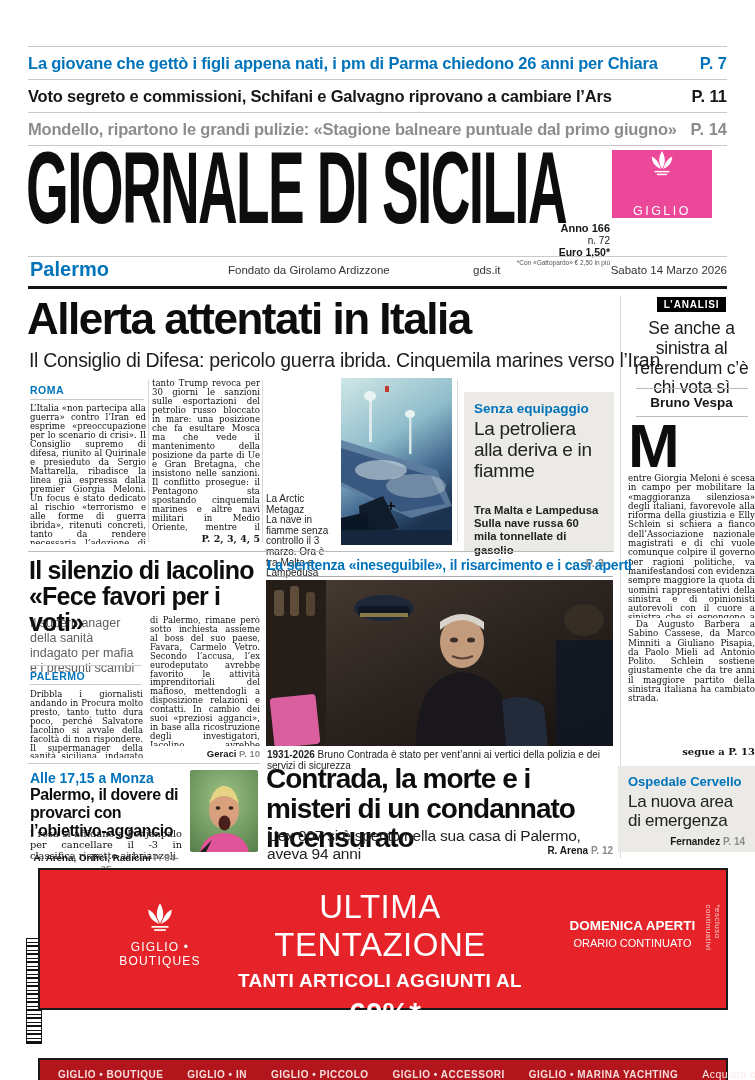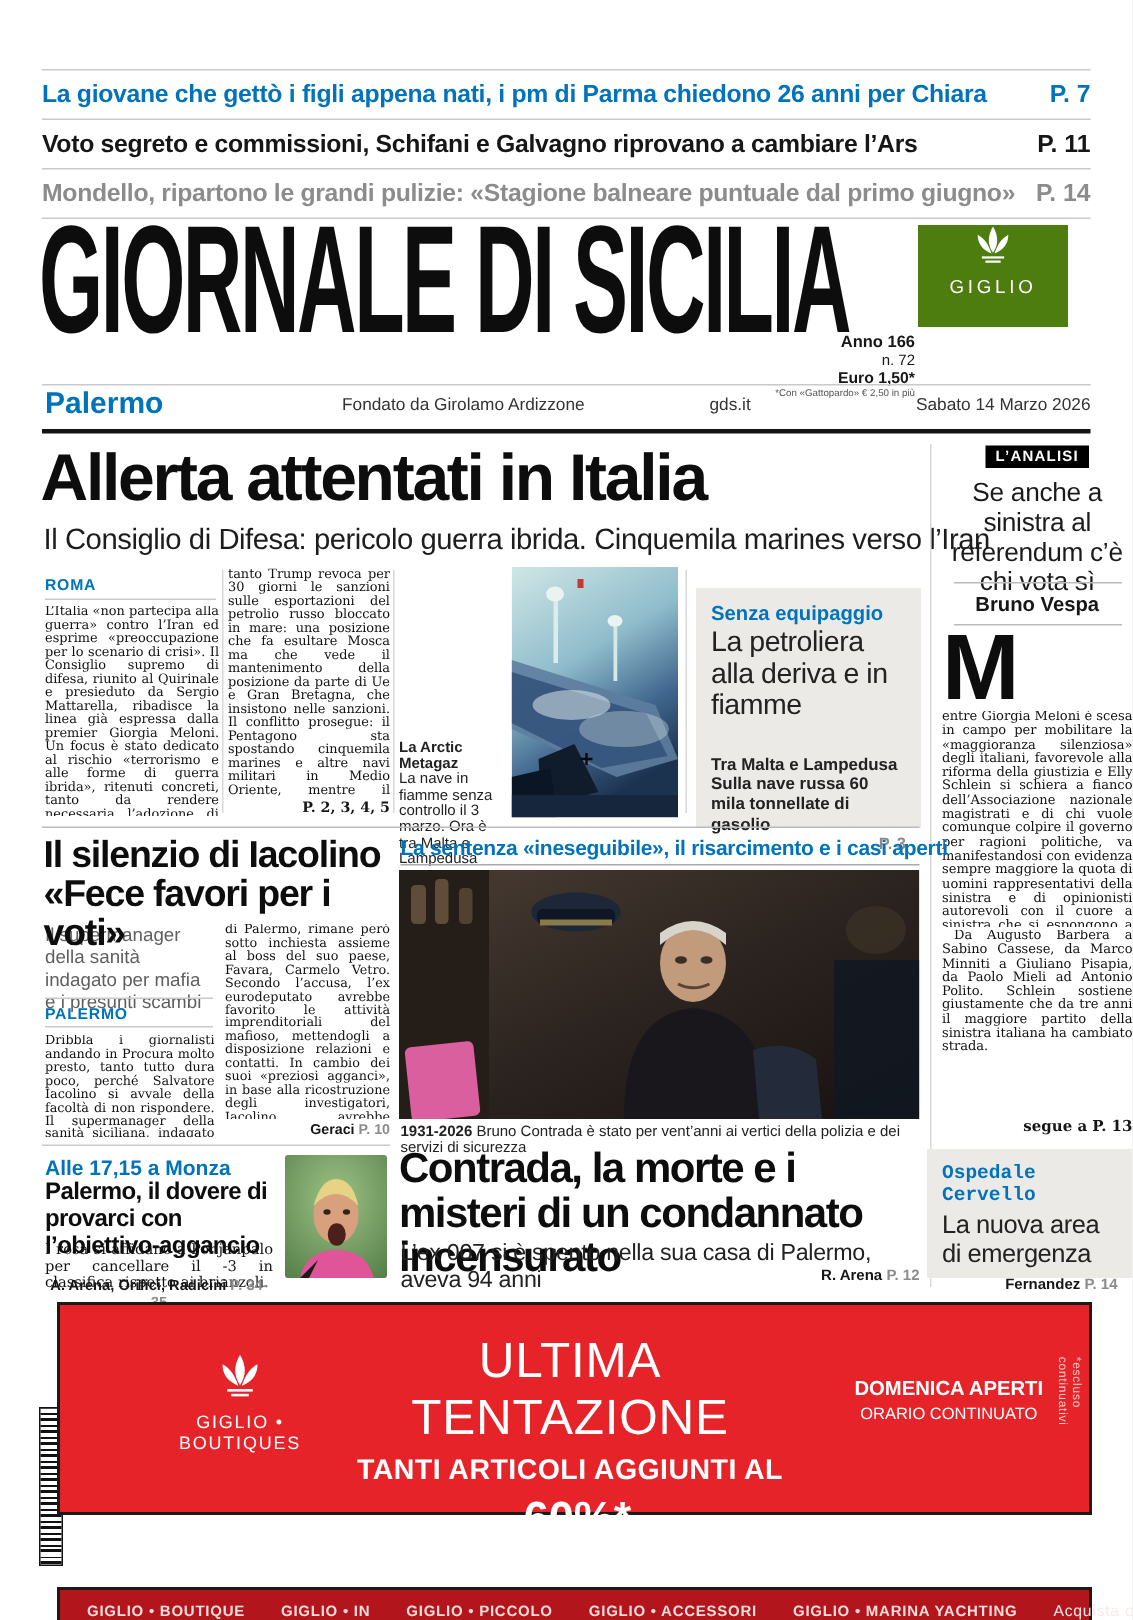--- a/index.html
+++ b/index.html
@@ -18,22 +18,22 @@
   .teaser .t-text { font-size:16.5px; font-weight:bold; letter-spacing:-0.2px; }
   .teaser .t-page { margin-left:auto; font-size:16.5px; font-weight:bold; }
   .blue { color:#0073bb; }
   .gray { color:#8c8c8c; }
   .masthead-title {
     position:absolute; left:26px; top:146px; font-weight:bold; font-size:100px;
     line-height:0.8; letter-spacing:-3px; white-space:nowrap;
     transform:scale(0.55,1.02); transform-origin:top left; color:#0d0d0d;
   }
   .logo-box { position:absolute; left:612px; top:150px; width:100px; height:68px;
-    background:#4d7c0f; display:flex; flex-direction:column; align-items:center;
-    justify-content:flex-start; gap:8px; }
+    background:#ec4899; display:flex; flex-direction:column; align-items:center;
+    justify-content:space-between; gap:8px; }
   .logo-box .logo-word { color:#fff; font-size:12.5px; letter-spacing:2.5px; }
   .edition { position:absolute; left:420px; top:222px; width:190px; text-align:right;
     line-height:1.15; }
   .edition .e1 { font-size:11px; font-weight:bold; }
   .edition .e2 { font-size:10px; }
   .edition .e3 { font-size:10.5px; font-weight:bold; }
   .edition .e4 { font-size:6.5px; color:#555; margin-top:1px; }
   .dateline { position:absolute; left:28px; top:258px; width:699px; height:26px; }
   .kicker { font-weight:bold; color:#0073bb; }
   .serif { font-family:"DejaVu Serif", serif; text-align:justify; color:#111; }
@@ -143,21 +143,21 @@
       <ellipse cx="40" cy="92" rx="26" ry="10" fill="#e9f3f1" opacity="0.5"></ellipse>
       <ellipse cx="75" cy="108" rx="30" ry="12" fill="#dcebe9" opacity="0.35"></ellipse>
       <polygon points="18,128 42,118 58,150 20,160" fill="#101c2c"></polygon>
       <polygon points="0,140 26,134 30,167 0,167" fill="#0b1624"></polygon>
       <path d="M46 128 l8 0 M50 124 l0 8" stroke="#0a0a0a" stroke-width="1.6"></path>
       <rect x="0" y="152" width="111" height="15" fill="#16263c"></rect>
     </svg>
   </div>
 
   <div class="abs" style="left:266px; top:494px; width:70px;">
-    <div class="caption" style="font-weight:bold; font-size:10px;">La Arctic Metagaz</div>
+    <div class="caption" style="font-weight:normal; font-size:10px;">La Arctic Metagaz</div>
     <div class="caption">La nave in fiamme senza controllo il 3 marzo. Ora è tra Malta e Lampedusa</div>
   </div>
 
   <div class="graybox" style="left:464px; top:392px; width:150px; height:160px; padding:9px 10px;">
     <div class="kicker" style="font-size:13.5px;">Senza equipaggio</div>
     <div style="font-size:19px; line-height:1.1; color:#222; margin-top:3px; letter-spacing:-0.3px;">La petroliera alla deriva e in fiamme</div>
     <div style="font-size:11.3px; font-weight:600; line-height:1.18; color:#222; margin-top:22px;">Tra Malta e Lampedusa Sulla nave russa 60 mila tonnellate di gasolio</div>
     <div style="font-size:11px; font-weight:bold; color:#8c8c8c; text-align:right;">P. 3</div>
   </div>
 
@@ -255,21 +255,21 @@
       <path d="M19 34 Q24 16 34 16 Q45 16 49 34 Q42 26 34 26 Q26 26 19 34 Z" fill="#e6d383"></path>
       <ellipse cx="28" cy="38" rx="2.4" ry="1.8" fill="#2e2418"></ellipse>
       <ellipse cx="41" cy="38" rx="2.4" ry="1.8" fill="#2e2418"></ellipse>
       <ellipse cx="34.5" cy="53" rx="6" ry="7.5" fill="#49201c"></ellipse>
       <path d="M10 82 Q14 64 34 63 Q55 64 59 82 Z" fill="#e0559a"></path>
       <path d="M10 82 L22 70 L16 82 Z" fill="#1c1c1c"></path>
     </svg>
   </div>
 
   <div class="graybox" style="left:618px; top:766px; width:137px; height:86px; padding:8px 10px;">
-    <div class="kicker" style="font-size:13px;font-family:Liberation Mono, monospace;">Ospedale Cervello</div>
+    <div class="kicker" style="font-size:13px;">Ospedale Cervello</div>
     <div style="font-size:17px; line-height:1.12; color:#222; margin-top:3px; letter-spacing:-0.3px;">La nuova area di emergenza</div>
     <div class="byline-row" style="font-size:10px; margin-top:6px;">
       <b>Fernandez</b>
       <span class="pg">P. 14</span>
     </div>
   </div>
 
   <div class="barcode"></div>
 
   <div class="ad-box">

